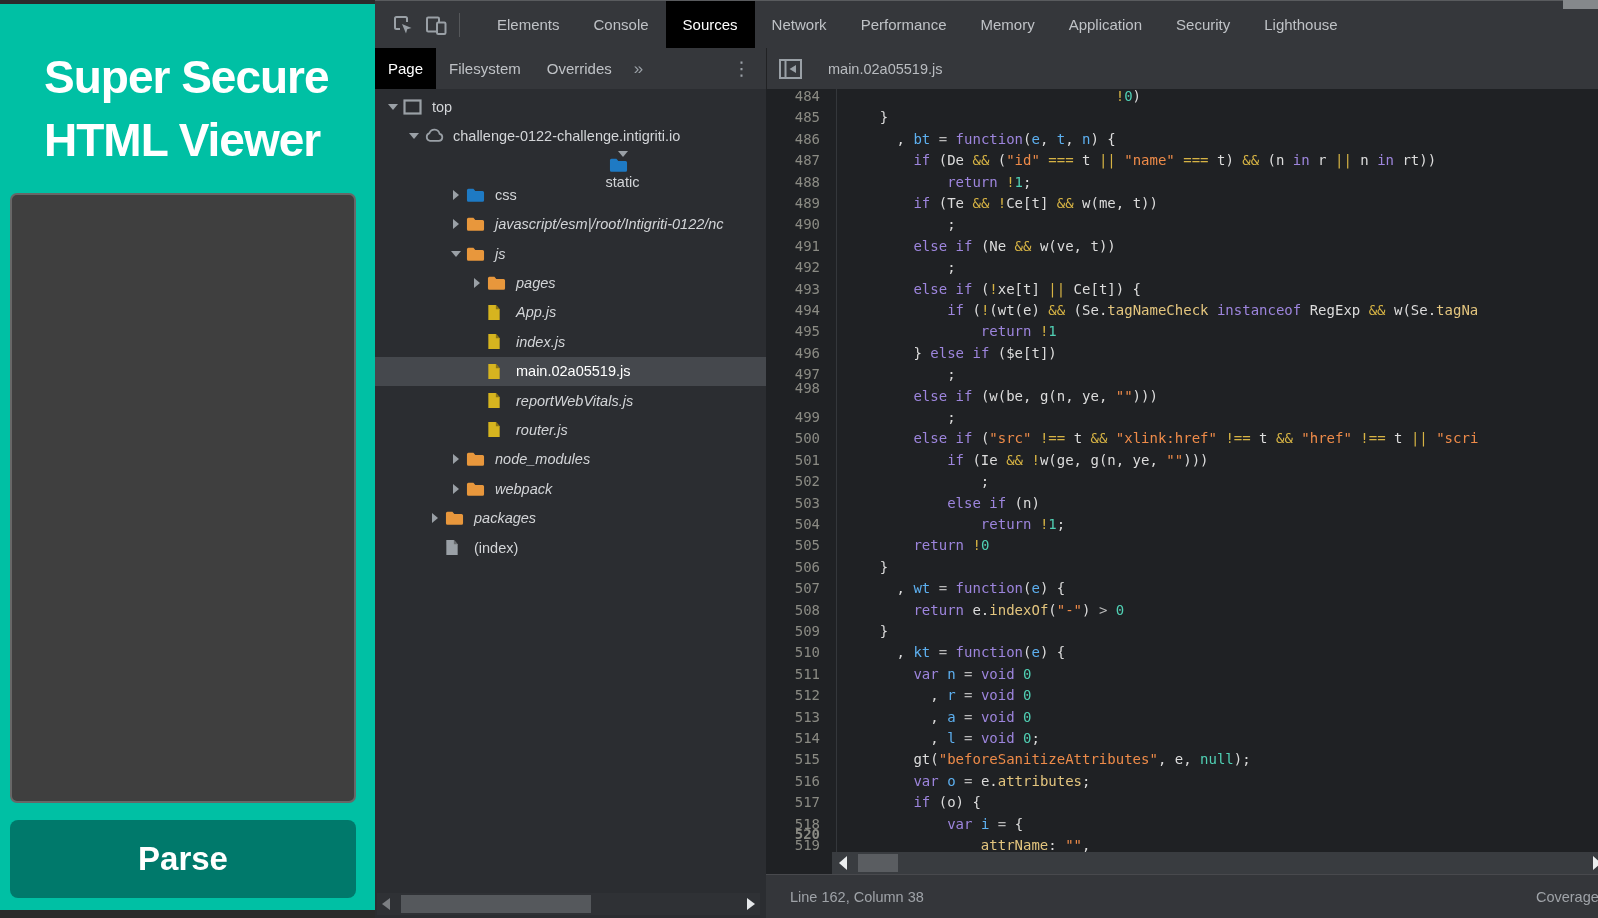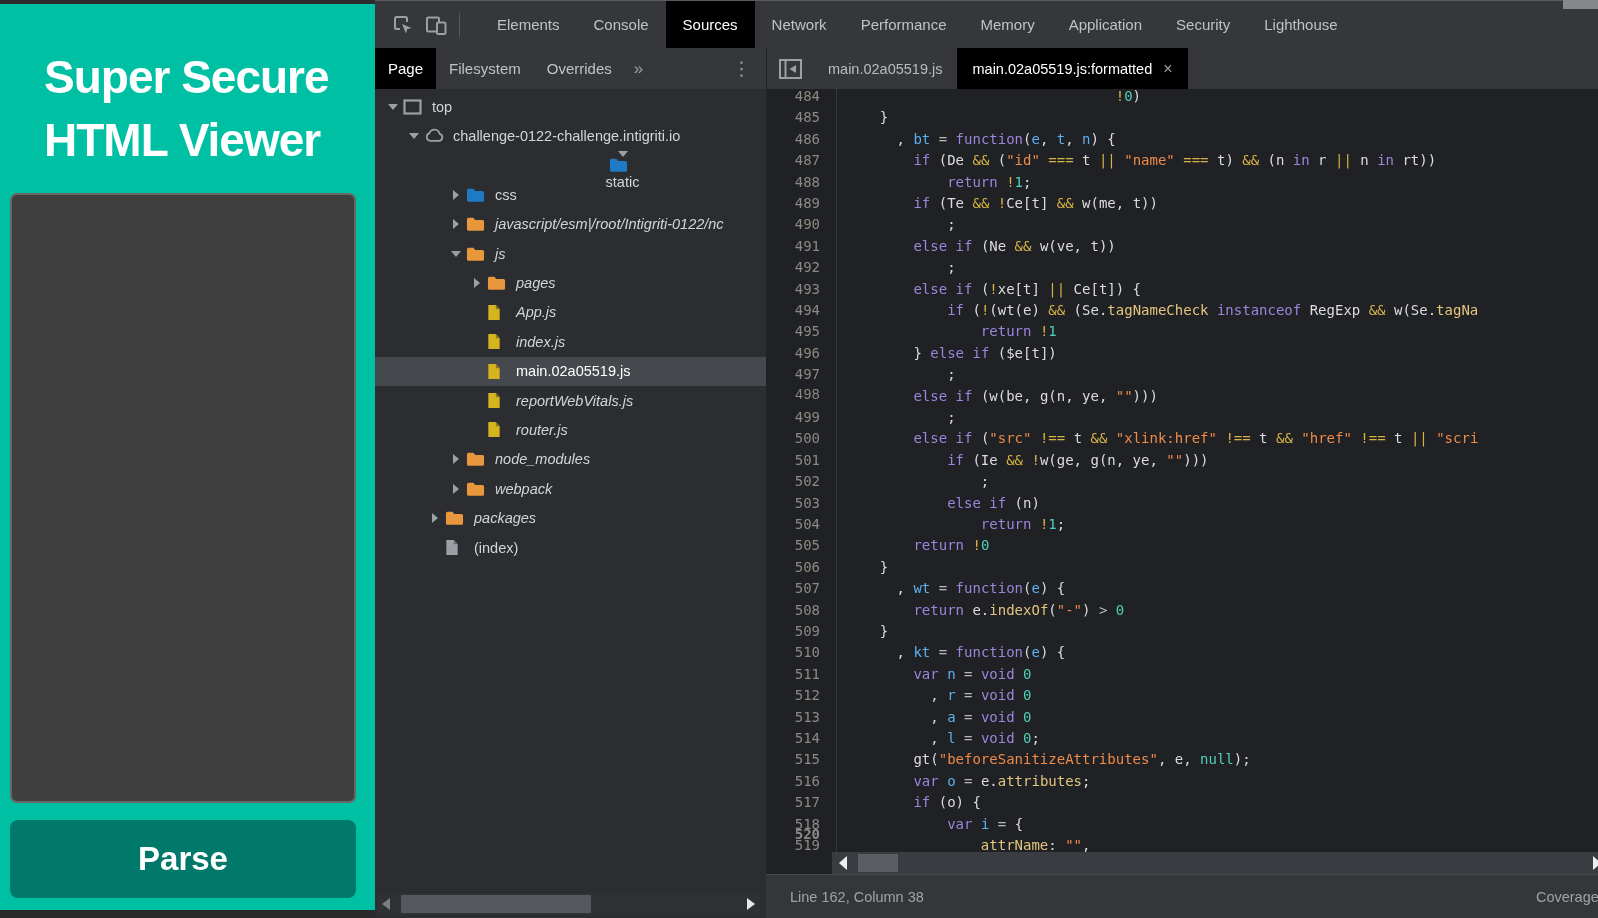--- a/index.html
+++ b/index.html
@@ -143,24 +143,20 @@
         <div class="strip-btn">
           <svg width="25" height="24" viewBox="0 0 25 24">
             <rect x="2" y="3" width="21" height="18" fill="none" stroke="#9aa0a6" stroke-width="2"></rect>
             <line x1="7.5" y1="3" x2="7.5" y2="21" stroke="#9aa0a6" stroke-width="2"></line>
             <path d="M18 8l-6.5 4 6.5 4z" fill="#9aa0a6"></path>
           </svg>
         </div>
         <div style="display:flex" id="file-tabs">
             <div class="ftab">
               <span>main.02a05519.js</span>
-            </div>
-            <div class="ftab active">
-              <span>main.02a05519.js:formatted</span>
-              <span class="close">×</span>
             </div>
           </div>
         <div class="show-right">
           <svg width="25" height="24" viewBox="0 0 25 24">
             <rect x="2" y="3" width="21" height="18" fill="none" stroke="#9aa0a6" stroke-width="2"></rect>
             <line x1="17.5" y1="3" x2="17.5" y2="21" stroke="#9aa0a6" stroke-width="2"></line>
             <path d="M7 8l6.5 4-6.5 4z" fill="#9aa0a6"></path>
           </svg>
         </div>
       </div>
@@ -355,21 +351,21 @@
           <div class="gnum" style="top: 82.6px;">488</div>
           <div class="gnum" style="top: 104px;">489</div>
           <div class="gnum" style="top: 125.4px;">490</div>
           <div class="gnum" style="top: 146.8px;">491</div>
           <div class="gnum" style="top: 168.2px;">492</div>
           <div class="gnum" style="top: 189.6px;">493</div>
           <div class="gnum" style="top: 211px;">494</div>
           <div class="gnum" style="top: 232.4px;">495</div>
           <div class="gnum" style="top: 253.8px;">496</div>
           <div class="gnum" style="top: 275.2px;">497</div>
-          <div class="gnum" style="top: 296px; font-family: Liberation Mono, monospace;">498</div>
+          <div class="gnum" style="top: 289px;">498</div>
           <div class="gnum" style="top: 318px;">499</div>
           <div class="gnum" style="top: 339.4px;">500</div>
           <div class="gnum" style="top: 360.8px;">501</div>
           <div class="gnum" style="top: 382.2px;">502</div>
           <div class="gnum" style="top: 403.6px;">503</div>
           <div class="gnum" style="top: 425px;">504</div>
           <div class="gnum" style="top: 446.4px;">505</div>
           <div class="gnum" style="top: 467.8px;">506</div>
           <div class="gnum" style="top: 489.2px;">507</div>
           <div class="gnum" style="top: 510.6px;">508</div>

